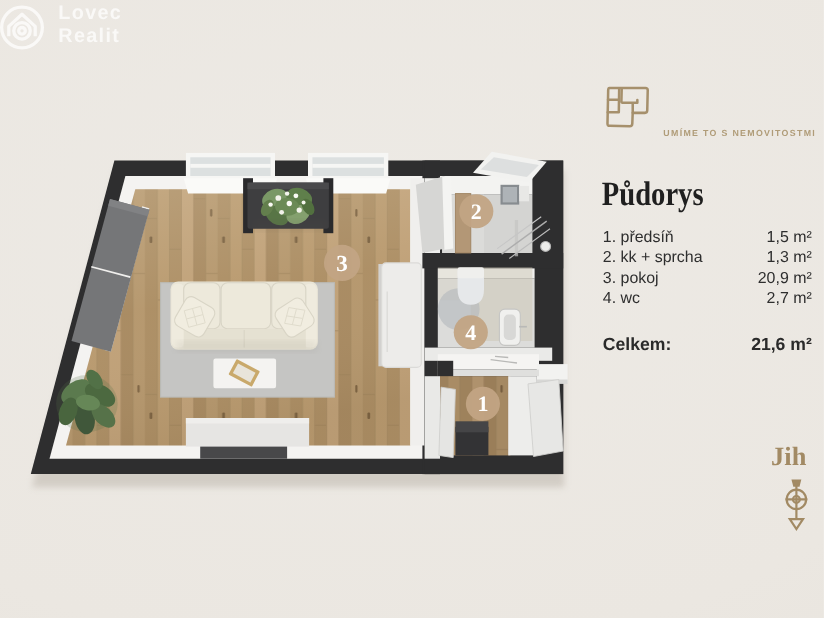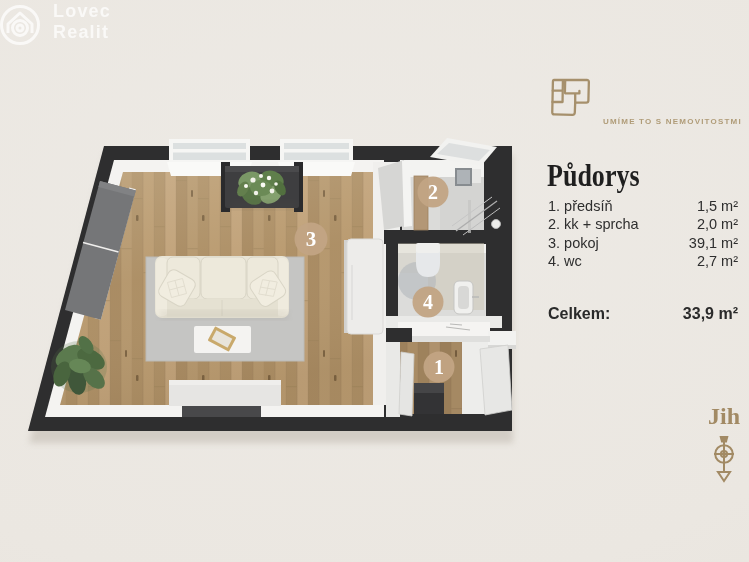--- a/index.html
+++ b/index.html
@@ -265,29 +265,29 @@
   <g fill="none" stroke="#A6906C" stroke-width="2.3" stroke-linejoin="round" stroke-linecap="round">
     <path d="M10,8 L42.8,8 Q44.9,8 44.85,10 L44.4,28.5 Q44.3,30.6 42.3,30.6 L31.2,30.6 L30.8,40.5 Q30.7,42.8 28.5,42.8 L10.2,42.4 Q8.2,42.4 8.25,40.4 L8.9,10 Q9,8 10,8 Z"></path>
     <path d="M8.75,18.7 L18.6,18.7 M8.45,30 L18.45,30 M18.9,8.2 L18.55,30"></path>
     <path d="M21.2,8.2 L20.9,20.4 Q20.87,21.4 21.9,21.4 L35.4,21.4 L35.4,18.9 M31.2,21.4 L31.2,30.6"></path>
   </g>
 </svg>
 <div style="position:absolute;left:59px;top:45px;font-weight:bold;font-size:8px;letter-spacing:1.2px;color:#B09C78;white-space:nowrap;">UMÍME TO S NEMOVITOSTMI</div>
 </div>
 
 <div class="abs" style="left:547px;top:158px;width:192px;font-family:'Liberation Serif';font-weight:bold;font-size:31px;color:#1F1F1F;transform:scaleX(0.84);transform-origin:0 0;">Půdorys</div>
-<div class="abs" style="left:548px;top:197px;width:190px;font-size:14.5px;color:#2E2E2E;line-height:18.4px;">
+<div class="abs" style="left:548px;top:207px;width:190px;font-size:14.5px;color:#2E2E2E;line-height:18.4px;">
   <div>1. předsíň<span style="float:right;">1,5 m²</span></div>
-  <div>2. kk + sprcha<span style="float:right;">2,0 m²</span></div>
-  <div>3. pokoj<span style="float:right;">39,1 m²</span></div>
+  <div>2. kk + sprcha<span style="float:right;">1,3 m²</span></div>
+  <div>3. pokoj<span style="float:right;">20,9 m²</span></div>
   <div>4. wc<span style="float:right;">2,7 m²</span></div>
 </div>
-<div class="abs" style="left:548px;top:305px;width:190px;font-size:16px;font-weight:bold;color:#2A2A2A;">Celkem:<span style="float:right;">33,9 m²</span></div>
-
-<div class="abs" style="left:701px;top:403px;width:46px;text-align:center;">
+<div class="abs" style="left:548px;top:305px;width:190px;font-size:16px;font-weight:bold;color:#2A2A2A;">Celkem:<span style="float:right;">21,6 m²</span></div>
+
+<div class="abs" style="left:701px;top:403px;width:46px;text-align:left;">
   <div style="font-family:'Liberation Serif';font-weight:bold;font-size:24px;color:#A28A64;">Jih</div>
   <svg width="46" height="52" viewBox="0 0 46 52" style="margin-top:1px;">
     <g stroke="#A28A64" fill="none" stroke-width="2">
       <circle cx="23" cy="23" r="8.8"></circle>
       <circle cx="23" cy="23" r="3.1"></circle>
       <line x1="13" y1="23" x2="33" y2="23"></line>
       <line x1="23" y1="6" x2="23" y2="41"></line>
       <polygon points="17,41 29,41 23,50"></polygon>
     </g>
     <polygon points="18.5,5 27.5,5 25.8,11.5 20.2,11.5" fill="#A28A64"></polygon>

